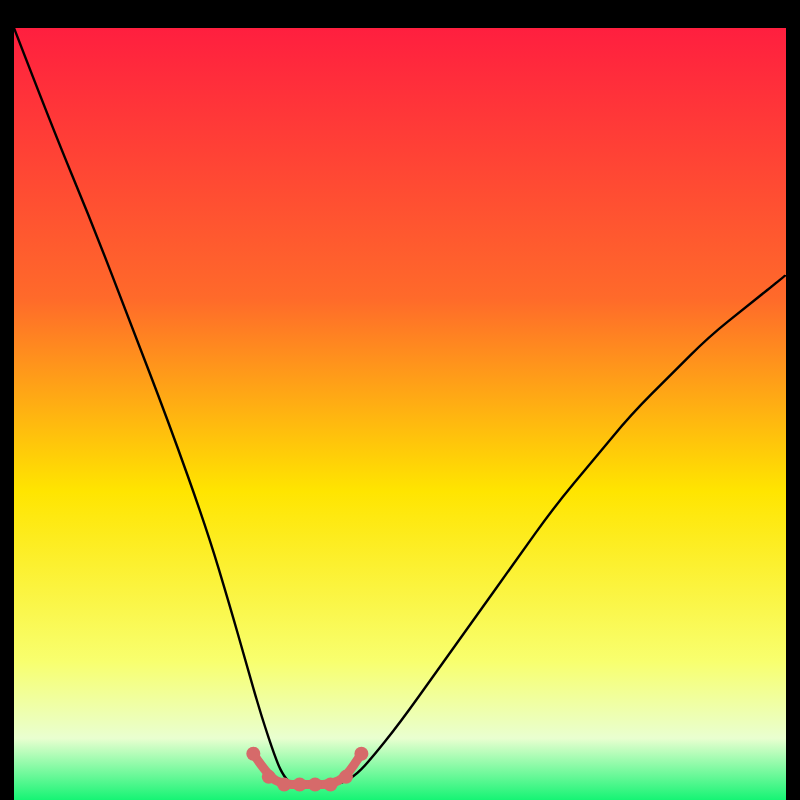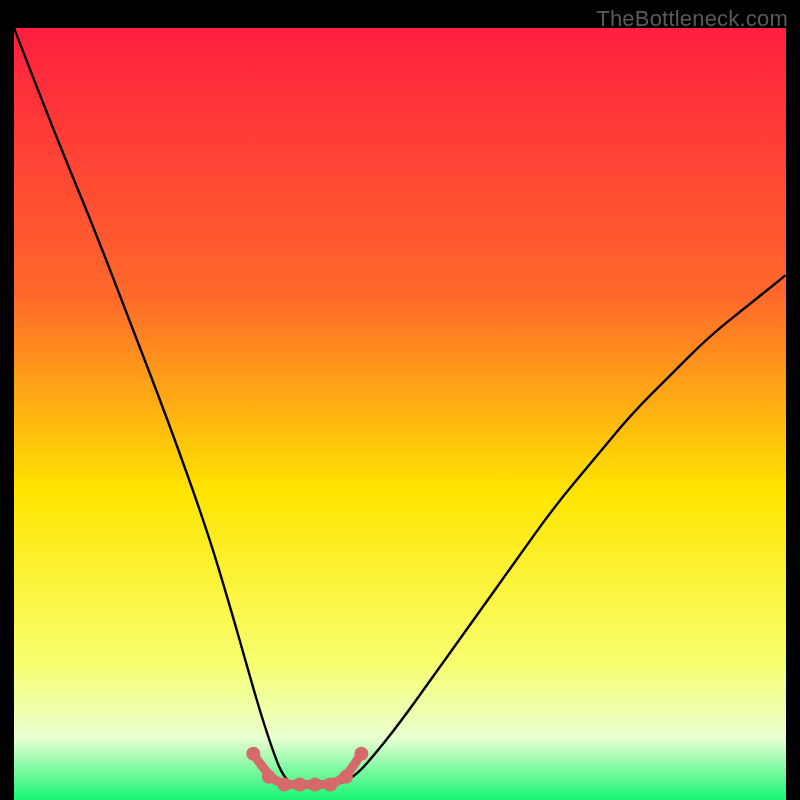--- a/index.html
+++ b/index.html
@@ -36,21 +36,20 @@
     height: 772px;
   }
   .plot svg {
     display: block;
   }
 </style>
 </head>
 <body>
 
 <div class="frame">
-  <div class="watermark">TheBottleneck.com</div>
 
   <div class="plot">
     <svg id="chart-svg" width="772" height="772" viewBox="0 0 772 772">
       <defs>
         <linearGradient id="bg-grad" x1="0" y1="0" x2="0" y2="1">
           <stop id="g0" offset="0%" stop-color="#ff1f3f"></stop>
           <stop id="g1" offset="35%" stop-color="#ff6a2a"></stop>
           <stop id="g2" offset="60%" stop-color="#ffe500"></stop>
           <stop id="g3" offset="82%" stop-color="#f8ff6e"></stop>
           <stop id="g4" offset="92%" stop-color="#e9ffd0"></stop>

